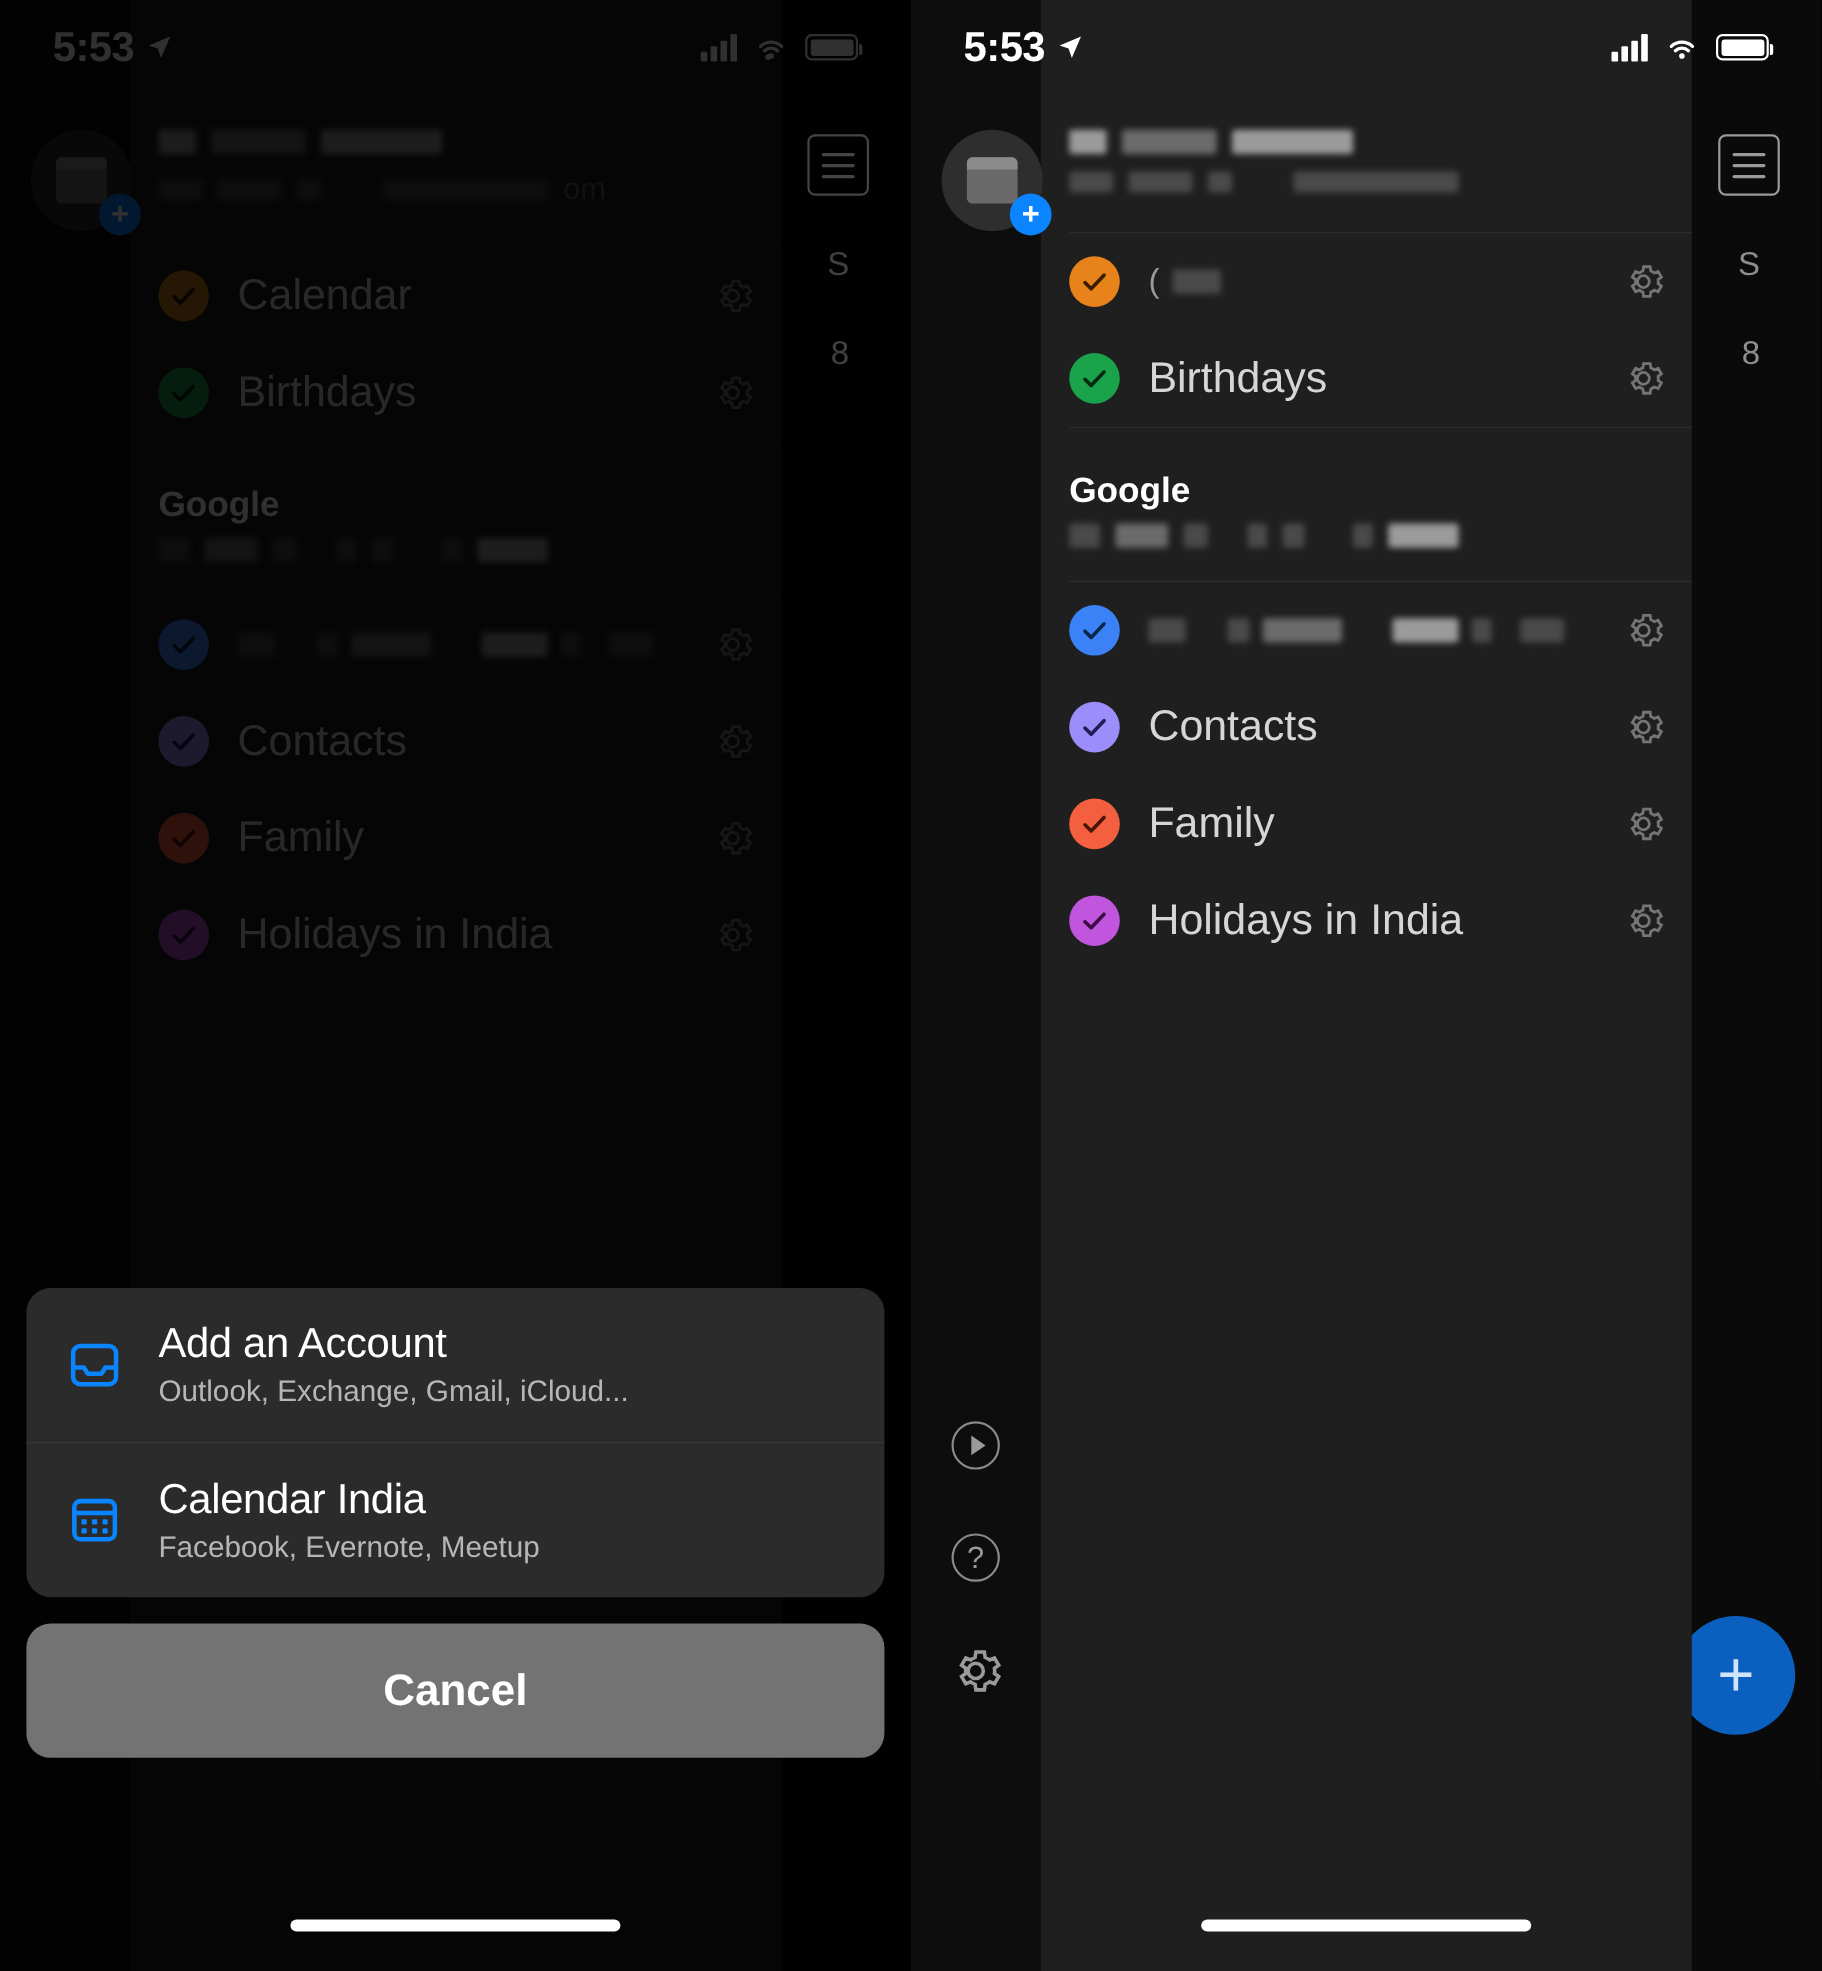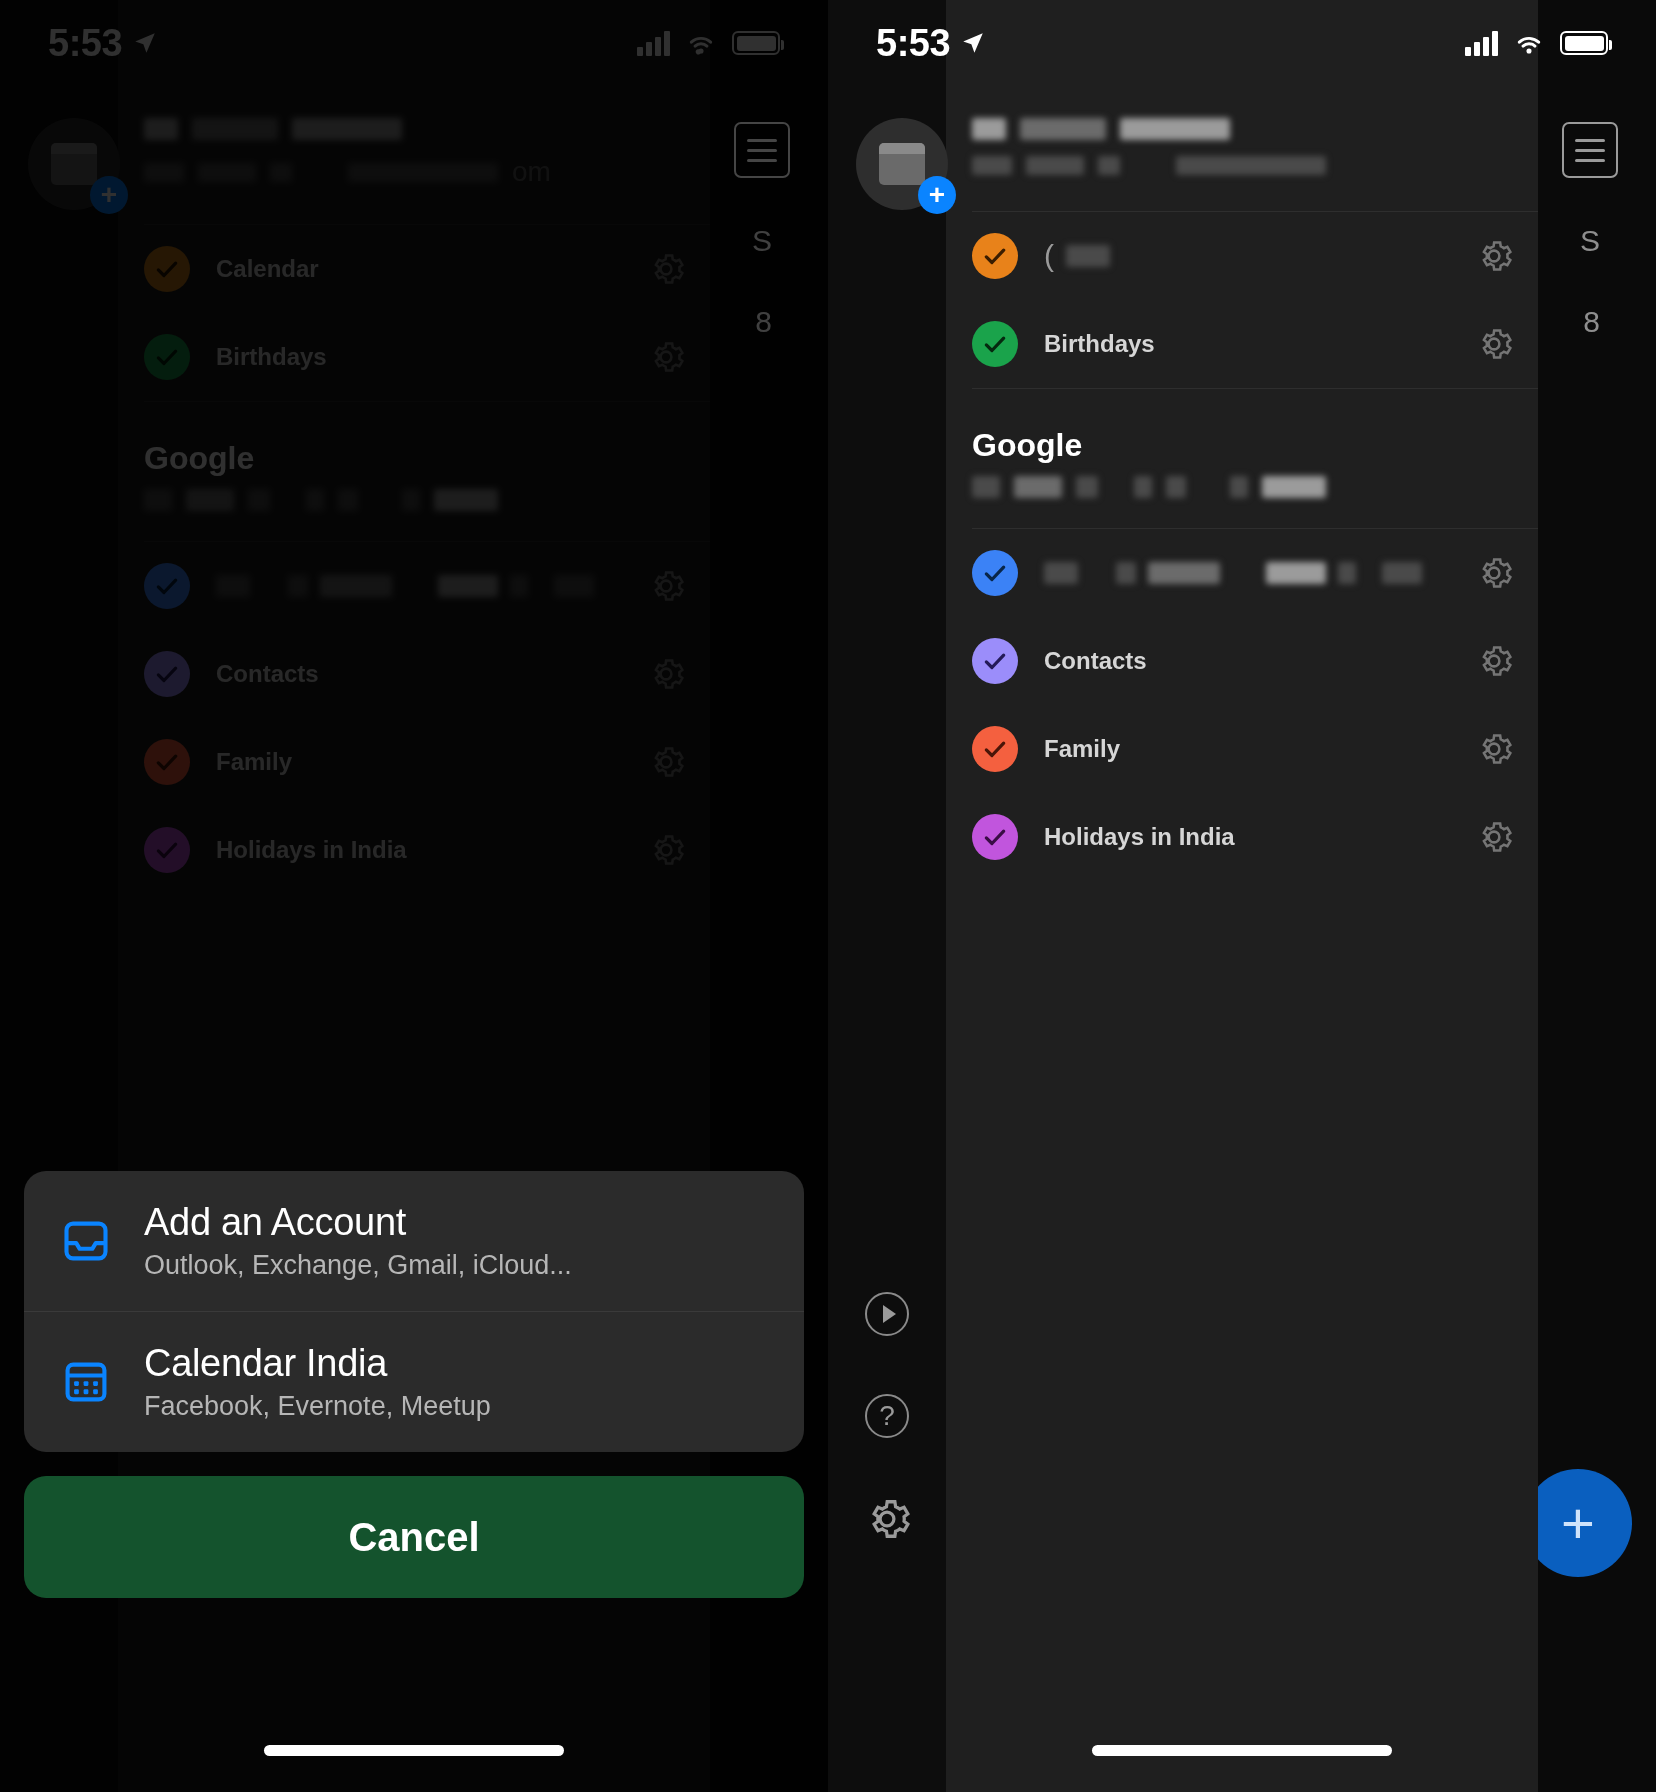--- a/index.html
+++ b/index.html
@@ -70,21 +70,21 @@
   .blk.l { background:#9b9b9b; }
   .acct-name { margin-bottom:16px; }
   .acct-mail .blk { height:19px; }
   .tail { color:#5e5e5e; font-size:28px; }
 
   .divider { height:1px; background:#2e2e2e; margin-left:26px; }
 
   .cal-row { display:flex; align-items:center; height:88px; padding:0 26px; }
   .chk { width:46px; height:46px; border-radius:50%; display:flex; align-items:center; justify-content:center; flex:0 0 auto; }
   .chk svg { width:26px; height:26px; }
-  .cal-label { margin-left:26px; color:#d6d6d6; font-size:24px; flex:1;font-weight:bold; }
+  .cal-label { margin-left:26px; color:#d6d6d6; font-size:39px; flex:1; }
   .gear { width:36px; height:36px; opacity:.78; flex:0 0 auto; }
 
   .grp-head { padding:38px 26px 12px 26px; color:#fff; font-size:32px; font-weight:600; }
   .grp-mail { padding:0 26px 30px 26px; }
 
   
   .lbl-blur { display:flex; align-items:center; gap:12px; margin-left:26px; flex:1; }
   .paren { color:#9a9a9a; font-size:30px; }
 
   
@@ -94,21 +94,21 @@
   
   .scrim { position:absolute; inset:0; background:rgba(0,0,0,0.55); z-index:40; }
   .sheet { position:absolute; left:24px; right:24px; bottom:194px; z-index:50; }
   .sheet-card { background:#2b2b2b; border-radius:22px; overflow:hidden; }
   .sheet-item { display:flex; align-items:center; gap:32px; padding:30px 36px; }
   .sheet-item + .sheet-item { border-top:1px solid #3a3a3a; }
   .si-icon { width:52px; height:52px; flex:0 0 auto; }
   .si-text { display:flex; flex-direction:column; gap:6px; }
   .si-title { color:#fff; font-size:38px; font-weight:400; letter-spacing:-0.3px; }
   .si-sub { color:#b6b6b6; font-size:27px; }
-  .cancel-btn { margin-top:24px; background:#14532d; border-radius:22px; height:122px; display:flex; align-items:center; justify-content:center; }
+  .cancel-btn { margin-top:24px; background:#737373; border-radius:22px; height:122px; display:flex; align-items:center; justify-content:center; }
   .cancel-btn span { color:#fff; font-size:40px; font-weight:600; }
 
   
   .home-ind { position:absolute; bottom:36px; left:50%; transform:translateX(-50%); width:300px; height:11px; background:#fff; border-radius:6px; z-index:60; }
 </style>
 </head>
 <body>
 
 <div class="screens">
 

